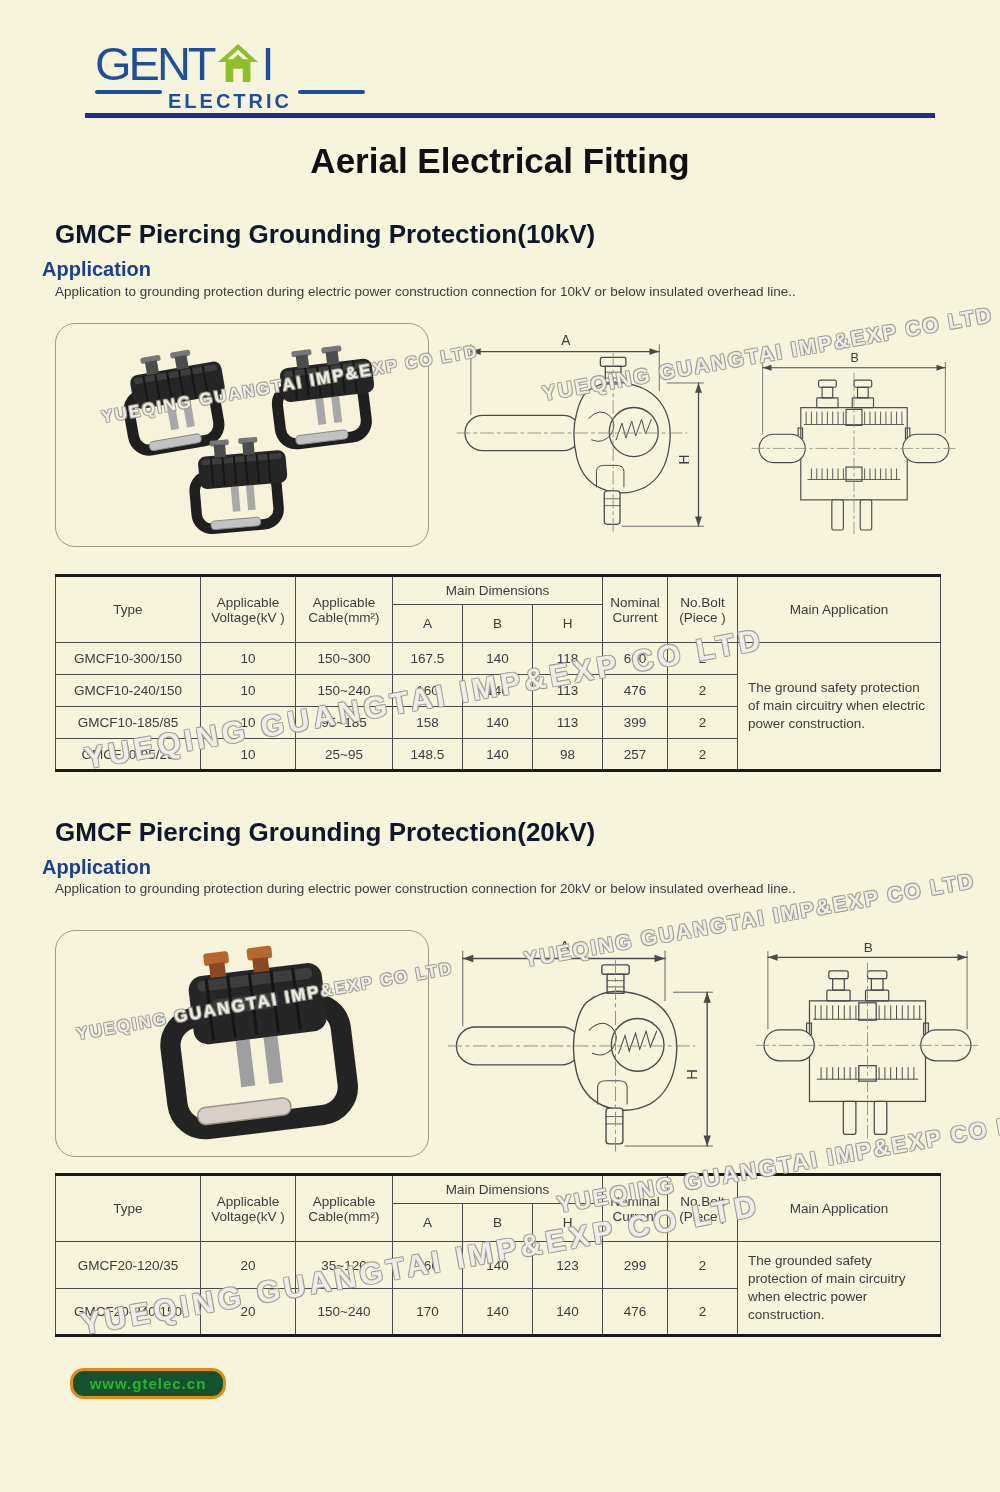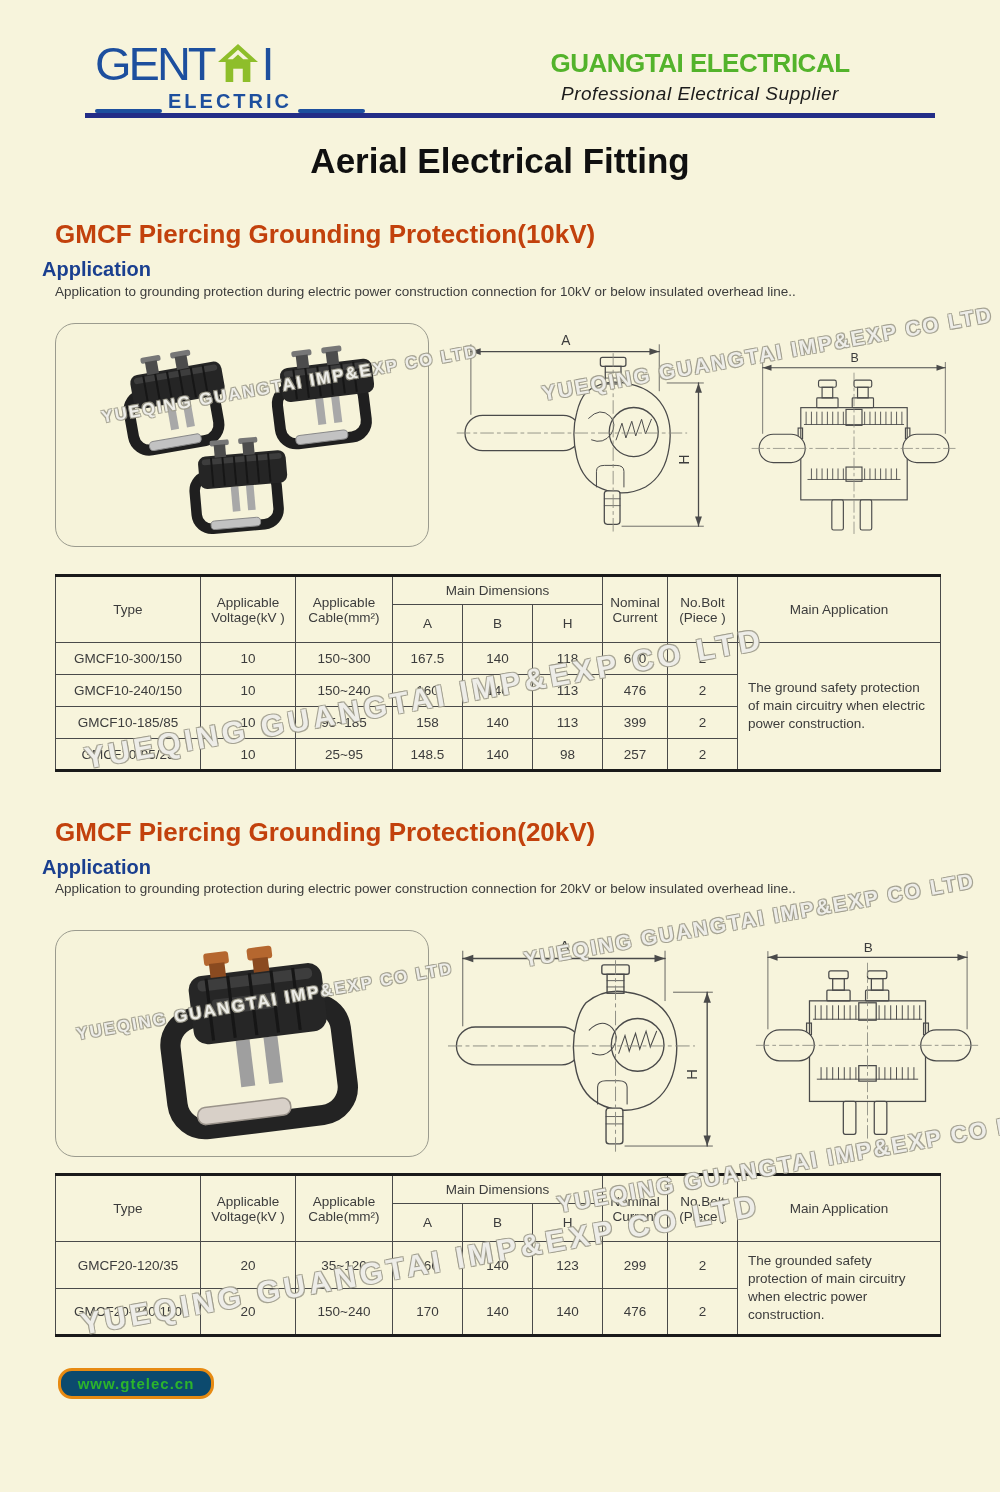--- a/index.html
+++ b/index.html
@@ -4,33 +4,33 @@
 <style>
   html,body{margin:0;padding:0;background:#e8e6d8;}
   .page{position:relative;width:1000px;height:1492px;margin:0 auto;background:#f7f4dc;
         font-family:"Liberation Sans",sans-serif;overflow:hidden;color:#3c3c3c;}
 
   
   .logo{position:absolute;left:95px;top:40px;width:270px;}
   .logo-main{display:flex;align-items:center;font-weight:normal;font-size:47px;line-height:1;
              color:#1d4f9e;letter-spacing:-3px;}
   .logo-main .house{width:42px;height:40px;margin:0 3px;transform:translateY(-1px);}
-  .logo-sub{display:flex;align-items:flex-end;gap:6px;margin-top:3px;color:#1d4f9e;
+  .logo-sub{display:flex;align-items:flex-start;gap:6px;margin-top:3px;color:#1d4f9e;
             font-weight:bold;font-size:20px;letter-spacing:3px;}
   .logo-sub .dash{height:4px;background:#1d4f9e;flex:1;border-radius:2px;}
   .header-right{position:absolute;left:535px;top:48px;width:330px;text-align:center;}
   .company{font-size:26px;font-weight:bold;color:#53b32b;letter-spacing:-0.5px;white-space:nowrap;}
   .tagline{font-size:19px;font-style:italic;color:#1c1c1c;margin-top:4px;letter-spacing:0.5px;white-space:nowrap;}
   .header-rule{position:absolute;left:85px;top:113px;width:850px;height:5px;background:#232d87;}
 
   .page-title{position:absolute;top:141px;left:0;width:100%;text-align:center;
               font-size:35px;font-weight:bold;color:#101010;letter-spacing:0;}
 
   
-  .sec-heading{position:absolute;left:55px;font-size:26px;font-weight:bold;color:#c2410c;white-space:nowrap;}
+  .sec-heading{position:absolute;left:55px;font-size:26px;font-weight:bold;color:#0f172a;white-space:nowrap;}
   .app-label{position:absolute;left:42px;font-size:20px;font-weight:bold;color:#1a3f8f;}
   .app-text{position:absolute;left:55px;font-size:13.5px;color:#3c3c3c;white-space:nowrap;}
 
   .photo-panel{position:absolute;left:55px;width:372px;border:1.5px solid #9b9b8e;border-radius:20px;
                background:#f6f3da;}
   .photo-panel svg{display:block;width:100%;height:100%;}
 
   .drawing{position:absolute;}
 
   
@@ -46,22 +46,22 @@
 
   
   .wm{position:absolute;white-space:nowrap;font-weight:bold;letter-spacing:2px;
       color:rgba(255,255,252,0.82);
       text-shadow:1px 1px 0 rgba(158,155,140,0.85),-1px -1px 0 rgba(158,155,140,0.85),
                   1px -1px 0 rgba(158,155,140,0.85),-1px 1px 0 rgba(158,155,140,0.85);
       transform:rotate(-10deg);transform-origin:0 0;pointer-events:none;z-index:9;}
   .wm.big{letter-spacing:4px;}
 
   
-  .footer-pill{position:absolute;left:58px;top:1368px;width:150px;height:25px;
-               border:3px solid #e78a12;border-radius:14px;background:#0c4a6e;
+  .footer-pill{position:absolute;left:70px;top:1368px;width:150px;height:25px;
+               border:3px solid #e78a12;border-radius:14px;background:#14532d;
                display:flex;align-items:center;justify-content:center;
                font-size:15px;font-weight:bold;color:#2cb42c;letter-spacing:1px;cursor:pointer;}
 
   .dline{stroke:#4a4a4a;stroke-width:1.3;fill:none;}
   svg text.dimlab{fill:#3c3c3c;font-size:14px;font-family:"Liberation Sans",sans-serif;}
 </style>
 </head>
 <body>
 
 <div class="page">
@@ -76,24 +76,20 @@
       </svg>
       <span>I</span>
     </div>
     <div class="logo-sub">
       <span class="dash"></span>
       <span>ELECTRIC</span>
       <span class="dash"></span>
     </div>
   </div>
 
-  <div class="header-right">
-    <div class="company">GUANGTAI ELECTRICAL</div>
-    <div class="tagline">Professional Electrical Supplier</div>
-  </div>
 
   <div class="header-rule"></div>
 
   <div class="page-title">Aerial Electrical Fitting</div>
 
   <div class="sec-heading" style="top:219px">GMCF Piercing Grounding Protection(10kV)</div>
   <div class="app-label" style="top:258px">Application</div>
   <div class="app-text" style="top:284px">Application to grounding protection during electric power construction connection for 10kV or below insulated overhead line..</div>
 
   <div class="photo-panel" style="top:323px;height:222px">

